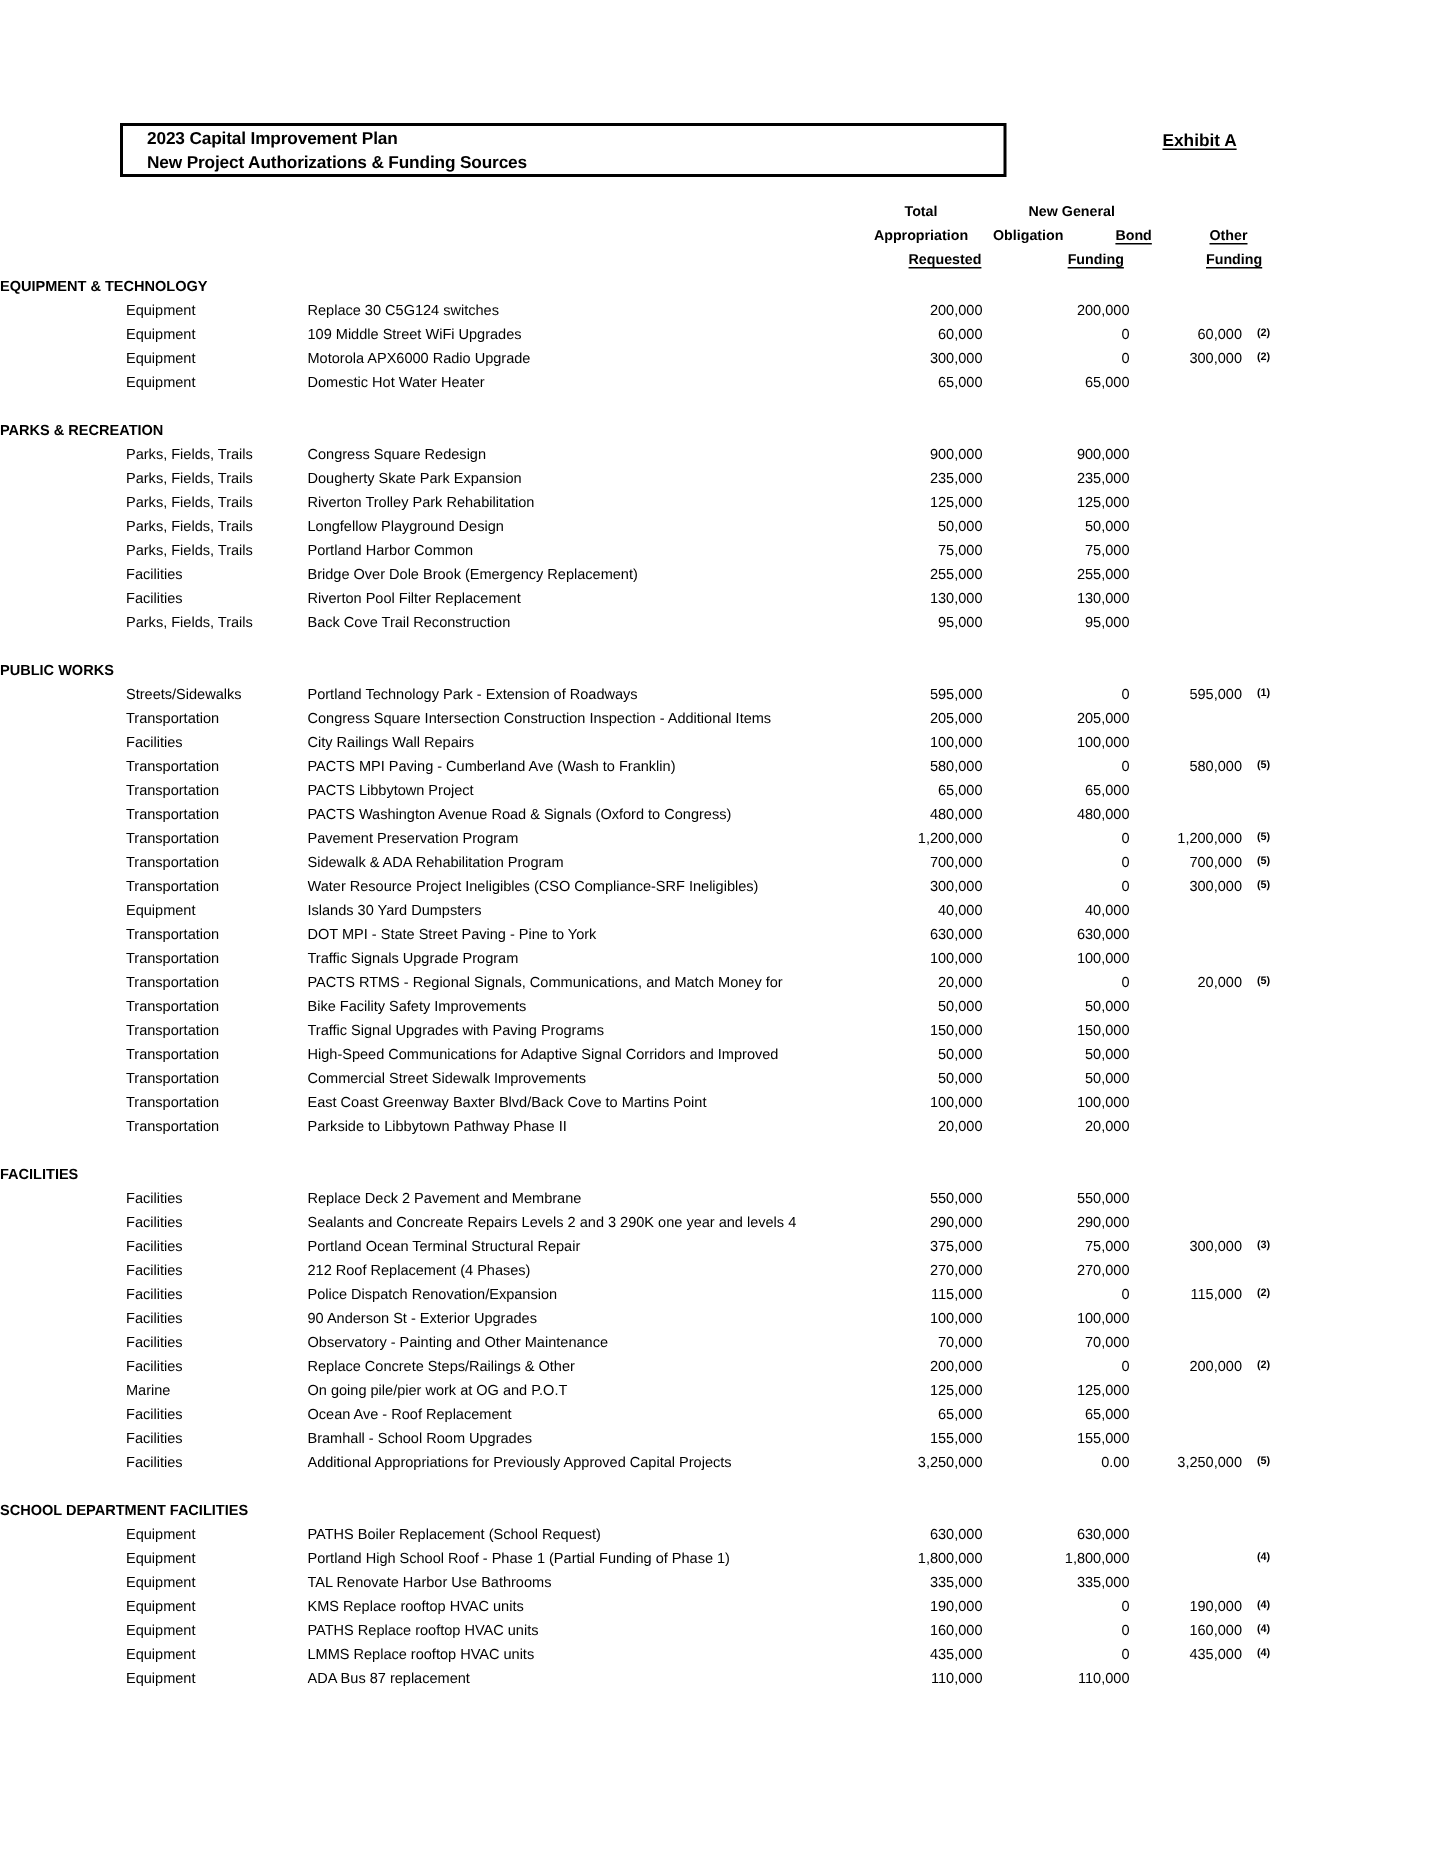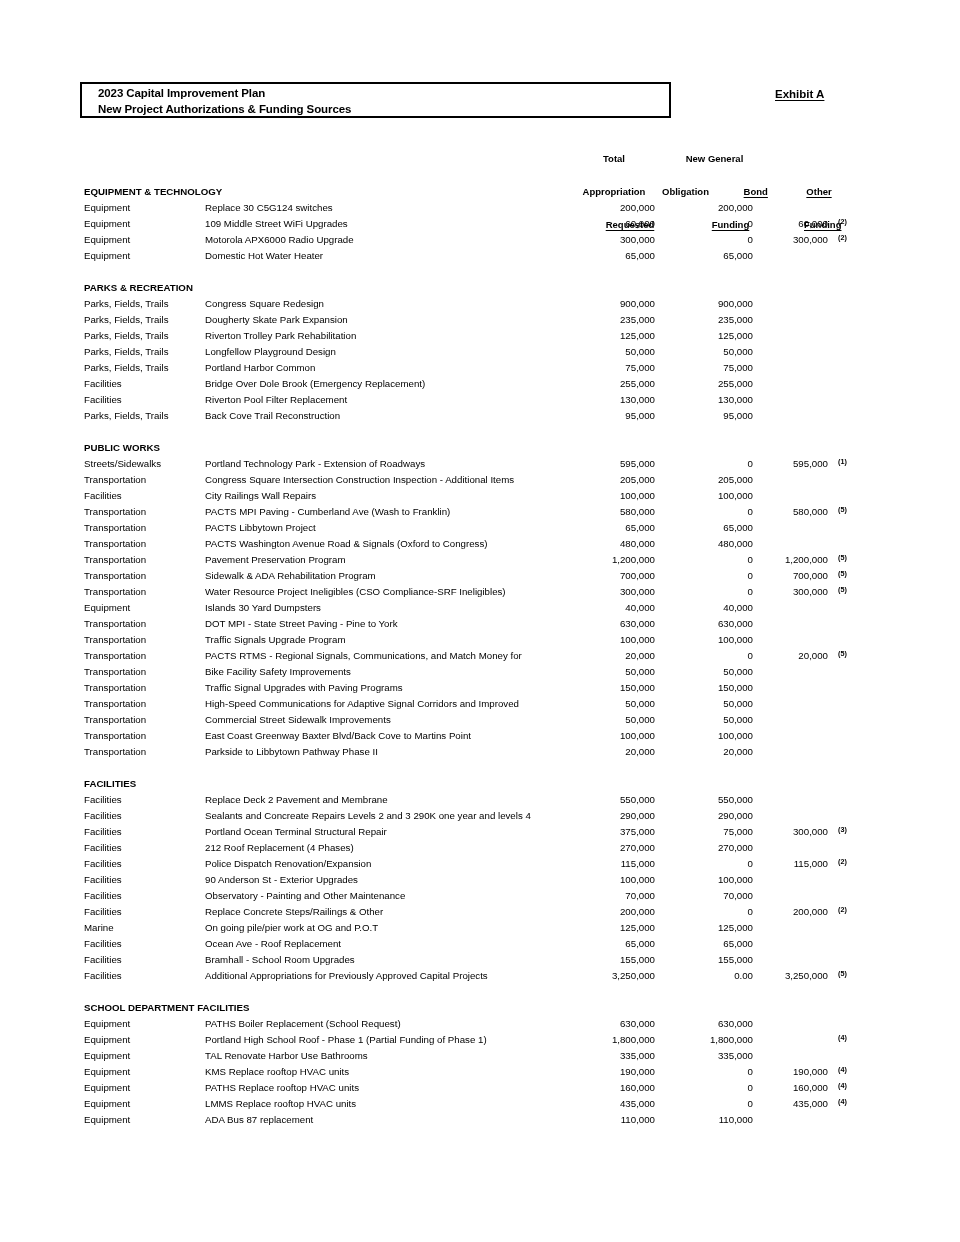--- a/index.html
+++ b/index.html
@@ -58,39 +58,38 @@
     width: 960px;
     height: 48px;
   }
   .hcol {
     position: absolute;
     text-align: center;
     font-size: 9.5px;
     font-weight: bold;
     line-height: 16px;
   }
-  .hcol .hl { display: block; white-space: nowrap; margin-top: 17px; }
+  .hcol .hl { display: block; white-space: nowrap; }
   .hcol .u  { text-decoration: underline; text-underline-offset: 2px; padding-left: 32px; }
   #h-total { left: 568px; width: 92px; }
   #h-bond  { left: 662px; width: 105px; }
   #h-other { left: 772px; width: 62px; }
 
   
   #table-body {
     position: absolute;
     left: 0;
     top: 184px;
     width: 960px;
   }
   .section { }
   .section-title {
     position: relative;
     height: 16px;
     line-height: 16px;
-    padding-left: 84px;
     font-size: 9.7px;
     font-weight: bold;
     white-space: nowrap;
   }
   .row {
     position: relative;
     height: 16px;
     line-height: 16px;
     font-size: 9.7px;
     white-space: nowrap;

